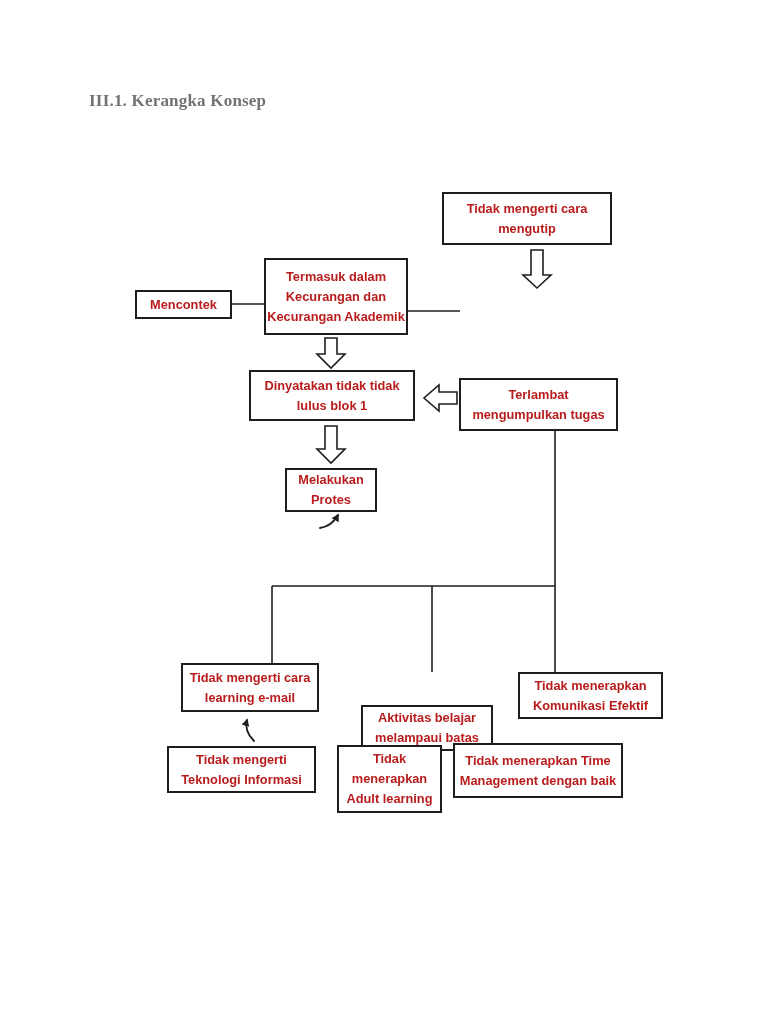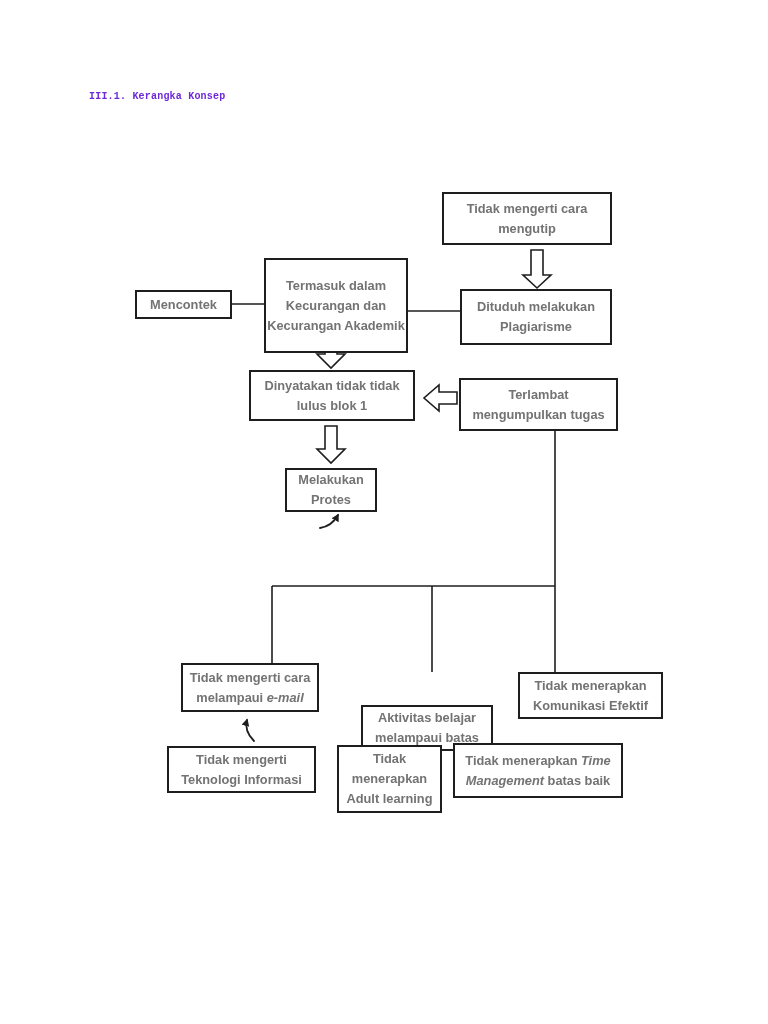--- a/index.html
+++ b/index.html
@@ -8,24 +8,24 @@
     width: 768px;
     height: 1024px;
     background: #ffffff;
     overflow: hidden;
     font-family: "Liberation Sans", sans-serif;
   }
   .doc-title {
     position: absolute;
     left: 89px;
     top: 91px;
-    font-family: Liberation Mono, monospace;
+    font-family: Liberation Serif, serif;
     font-weight: bold;
-    font-size: 10px;
-    color: #6d28d9;
+    font-size: 17px;
+    color: #737373;
     letter-spacing: 0.2px;
   }
   .canvas {
     position: absolute;
     left: 0; top: 0;
     pointer-events: none;
   }
   .conn { stroke: #1e1e1e; stroke-width: 1.6; fill: none; }
   .block { fill: #ffffff; stroke: #1e1e1e; stroke-width: 1.6; }
   .curve { stroke: #1e1e1e; stroke-width: 1.8; fill: none; stroke-linecap: round; }
@@ -35,25 +35,25 @@
     border: 2px solid #1e1e1e;
     background: #ffffff;
     display: flex;
     flex-direction: column;
     align-items: center;
     justify-content: center;
     text-align: center;
     font-weight: bold;
     font-size: 12.8px;
     line-height: 20px;
-    color: #737373;
+    color: #b91c1c;
     white-space: nowrap;
   }
   .ln { display: block; }
-  .it { font-style: italic; }
+  .it { }
 </style>
 </head>
 <body>
 
 <div class="page">
 
   <div class="doc-title">III.1. Kerangka Konsep</div>
 
   <svg class="canvas" width="768" height="1024" viewBox="0 0 768 1024">
     <defs>
@@ -78,54 +78,50 @@
     <path class="curve" marker-end="url(#ah)" d="M254 741 C248 735 245 727 247 720"></path>
     <path class="curve" marker-end="url(#ah)" d="M381 743 C375 735 382 726 389 720"></path>
     <path class="curve" marker-end="url(#ah)" d="M472 744 C469 735 466 727 461 721"></path>
   </svg>
 
   <div class="node" style="left:442px;top:192px;width:170px;height:53px">
     <span class="ln">Tidak mengerti cara</span>
     <span class="ln">mengutip</span>
   </div>
 
-  <div class="node" style="left:264px;top:258px;width:144px;height:95px">
+  <div class="node" style="left:264px;top:258px;width:144px;height:77px">
     <span class="ln">Termasuk dalam</span>
     <span class="ln">Kecurangan dan</span>
     <span class="ln">Kecurangan Akademik</span>
   </div>
 
   <div class="node" style="left:135px;top:290px;width:97px;height:29px">
     <span class="ln">Mencontek</span>
   </div>
 
-  <div class="node" style="left:460px;top:289px;width:152px;height:56px">
-    <span class="ln">Dituduh melakukan</span>
-    <span class="ln">Plagiarisme</span>
-  </div>
 
   <div class="node" style="left:249px;top:370px;width:166px;height:51px">
     <span class="ln">Dinyatakan tidak tidak</span>
     <span class="ln">lulus blok 1</span>
   </div>
 
   <div class="node" style="left:285px;top:468px;width:92px;height:44px">
     <span class="ln">Melakukan</span>
     <span class="ln">Protes</span>
   </div>
 
   <div class="node" style="left:459px;top:378px;width:159px;height:53px">
     <span class="ln">Terlambat</span>
     <span class="ln">mengumpulkan tugas</span>
   </div>
 
 
   <div class="node" style="left:181px;top:663px;width:138px;height:49px">
     <span class="ln">Tidak mengerti cara</span>
-    <span class="ln"><span>melampaui </span><span class="it">e-mail</span></span>
+    <span class="ln"><span>learning </span><span class="it">e-mail</span></span>
   </div>
 
   <div class="node" style="left:361px;top:705px;width:132px;height:46px">
     <span class="ln">Aktivitas belajar</span>
     <span class="ln">melampaui batas</span>
   </div>
 
   <div class="node" style="left:518px;top:672px;width:145px;height:47px">
     <span class="ln">Tidak menerapkan</span>
     <span class="ln">Komunikasi Efektif</span>
@@ -137,16 +133,16 @@
     <span class="ln">Adult learning</span>
   </div>
 
   <div class="node" style="left:167px;top:746px;width:149px;height:47px">
     <span class="ln">Tidak mengerti</span>
     <span class="ln">Teknologi Informasi</span>
   </div>
 
   <div class="node" style="left:453px;top:743px;width:170px;height:55px">
     <span class="ln"><span>Tidak menerapkan </span><span class="it">Time</span></span>
-    <span class="ln"><span class="it">Management</span><span> batas baik</span></span>
+    <span class="ln"><span class="it">Management</span><span> dengan baik</span></span>
   </div>
 
 </div>
 
 </body></html>

